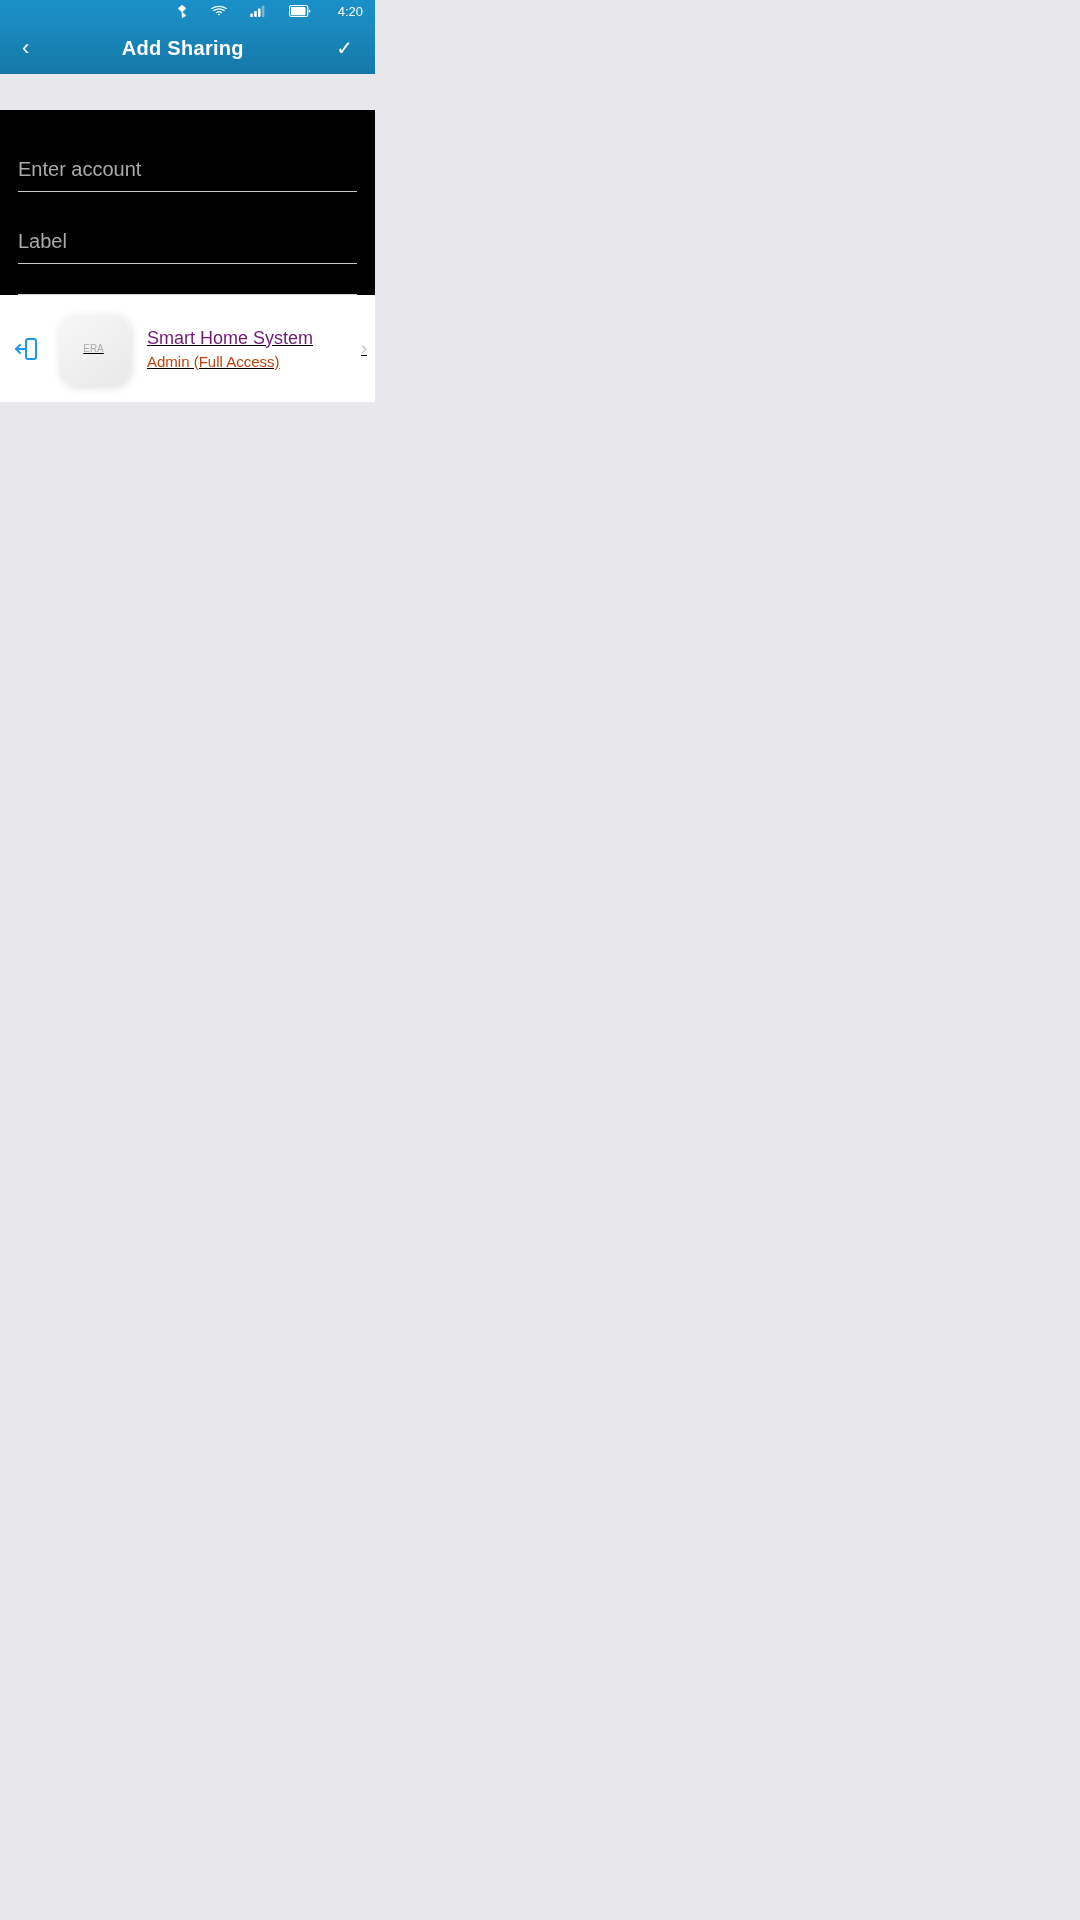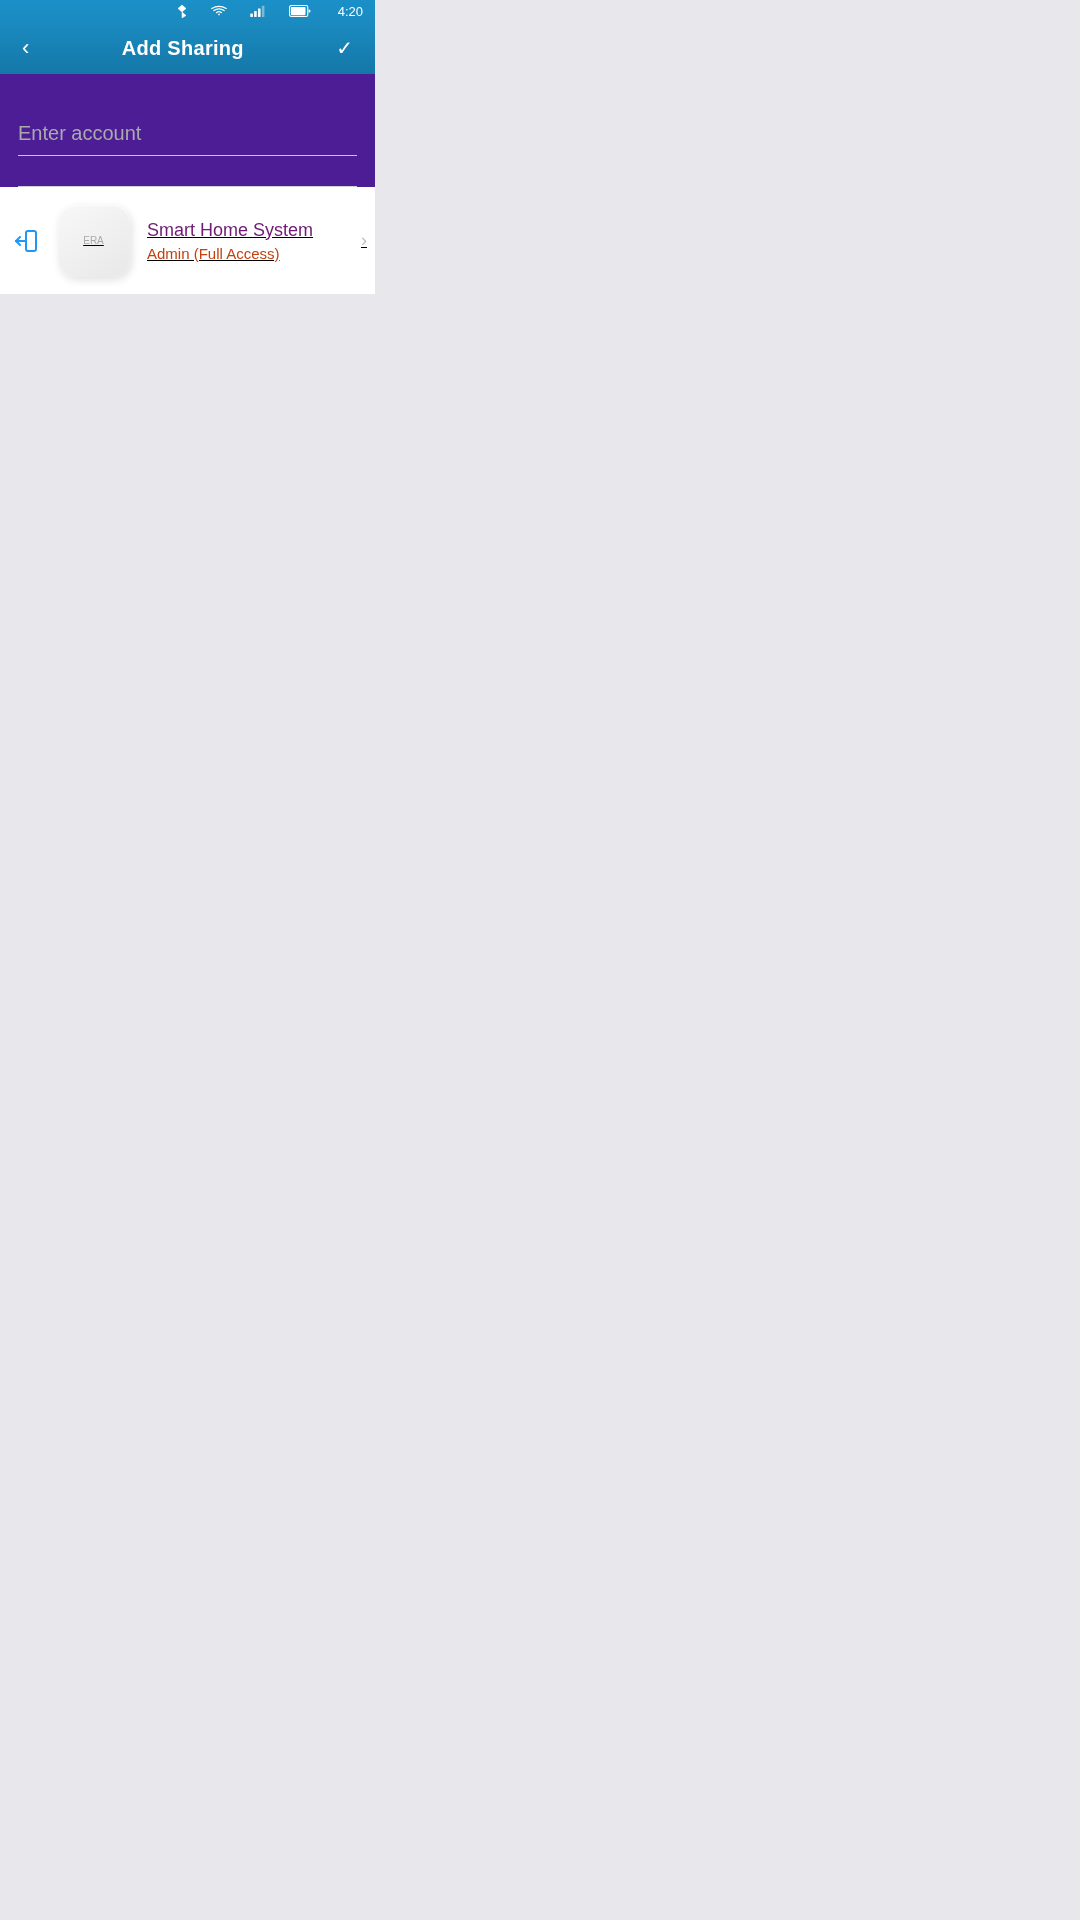--- a/index.html
+++ b/index.html
@@ -68,22 +68,23 @@
 
     .header-check {
       color: white;
       font-size: 20px;
       cursor: pointer;
       padding: 4px;
     }
 
     
     .form-section {
-      background-color: #4c1d95;
+      background-color: #000000;
       padding: 40px 18px 0 18px;
+      margin-top: 36px;
     }
 
     .field-group {
       margin-bottom: 30px;
     }
 
     .field-input {
       width: 100%;
       background: transparent;
       border: none;
@@ -249,20 +250,23 @@
 <div class="header">
   <span class="header-back">‹</span>
   <span class="header-title">Add Sharing</span>
   <span class="header-check">✓</span>
 </div>
 
 <div class="form-section">
   <div class="field-group">
     <input type="text" class="field-input" placeholder="Enter account" style="">
   </div>
+  <div class="field-group">
+    <input type="text" class="field-input" placeholder="Label" style="">
+  </div>
   <div class="section-divider"></div>
 </div>
 
 <div class="device-list">
   <div class="device-item">
 
     <div class="device-item-icon">
       <svg width="28" height="28" viewBox="0 0 28 28" fill="none" xmlns="http://www.w3.org/2000/svg">
 
         <rect x="14" y="4" width="10" height="20" rx="2" stroke="#2196f3" stroke-width="2" fill="none"></rect>

